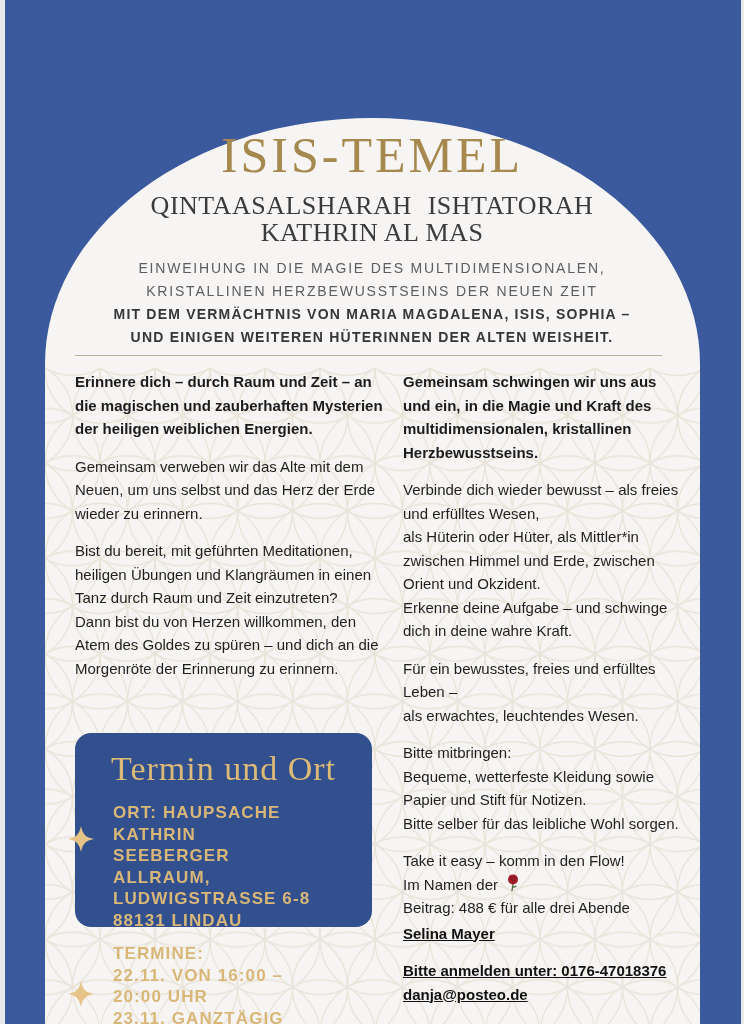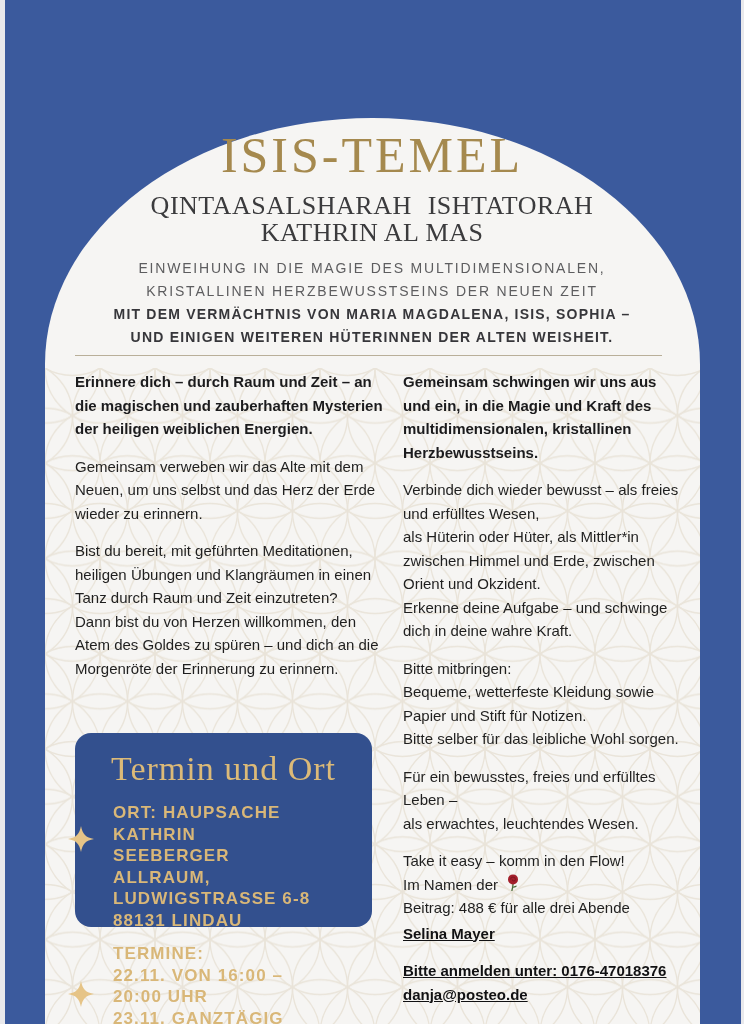--- a/index.html
+++ b/index.html
@@ -130,25 +130,25 @@
   <p class="pre">Gemeinsam verweben wir das Alte mit dem Neuen, um uns selbst und das Herz der Erde wieder zu erinnern.</p>
   <p class="pre">Bist du bereit, mit geführten Meditationen, heiligen Übungen und Klangräumen in einen Tanz durch Raum und Zeit einzutreten?
  Dann bist du von Herzen willkommen, den Atem des Goldes zu spüren – und dich an die Morgenröte der Erinnerung zu erinnern.</p>
 </div>
 
 <div class="col col-right">
   <p class="lead">Gemeinsam schwingen wir uns aus und ein, in die Magie und Kraft des multidimensionalen, kristallinen Herzbewusstseins.</p>
   <p class="pre">Verbinde dich wieder bewusst – als freies und erfülltes Wesen,
  als Hüterin oder Hüter, als Mittler*in zwischen Himmel und Erde, zwischen Orient und Okzident.
 Erkenne deine Aufgabe – und schwinge dich in deine wahre Kraft.</p>
+  <p class="pre">Für ein bewusstes, freies und erfülltes Leben –
+als erwachtes, leuchtendes Wesen.</p>
   <p class="pre">Bitte mitbringen:
 Bequeme, wetterfeste Kleidung sowie Papier und Stift für Notizen.
 Bitte selber für das leibliche Wohl sorgen.</p>
-  <p class="pre">Für ein bewusstes, freies und erfülltes Leben –
-als erwachtes, leuchtendes Wesen.</p>
   <p style="margin-bottom:2px;">
     <span style="display:block;">Take it easy – komm in den Flow!</span>
     <span class="inline-row">
       <span>Im Namen der</span>
       <span class="rose">
         <svg width="14" height="17" viewBox="0 0 14 17" xmlns="http://www.w3.org/2000/svg">
           <path d="M7 10 C7 13 6.4 15 5.8 17" stroke="#4a6b3a" stroke-width="1.3" fill="none"></path>
           <path d="M6.7 13 C8.6 12 10 11.6 11.2 11.8 C10.2 13.4 8.4 13.9 6.7 13.6 Z" fill="#4a6b3a"></path>
           <circle cx="7" cy="5.4" r="5" fill="#a31f2b"></circle>
           <path d="M4.6 5.4 a2.4 2.4 0 1 1 4.8 0 a1.6 1.6 0 1 1 -3.2 0" stroke="#7e1520" stroke-width="1" fill="none"></path>

